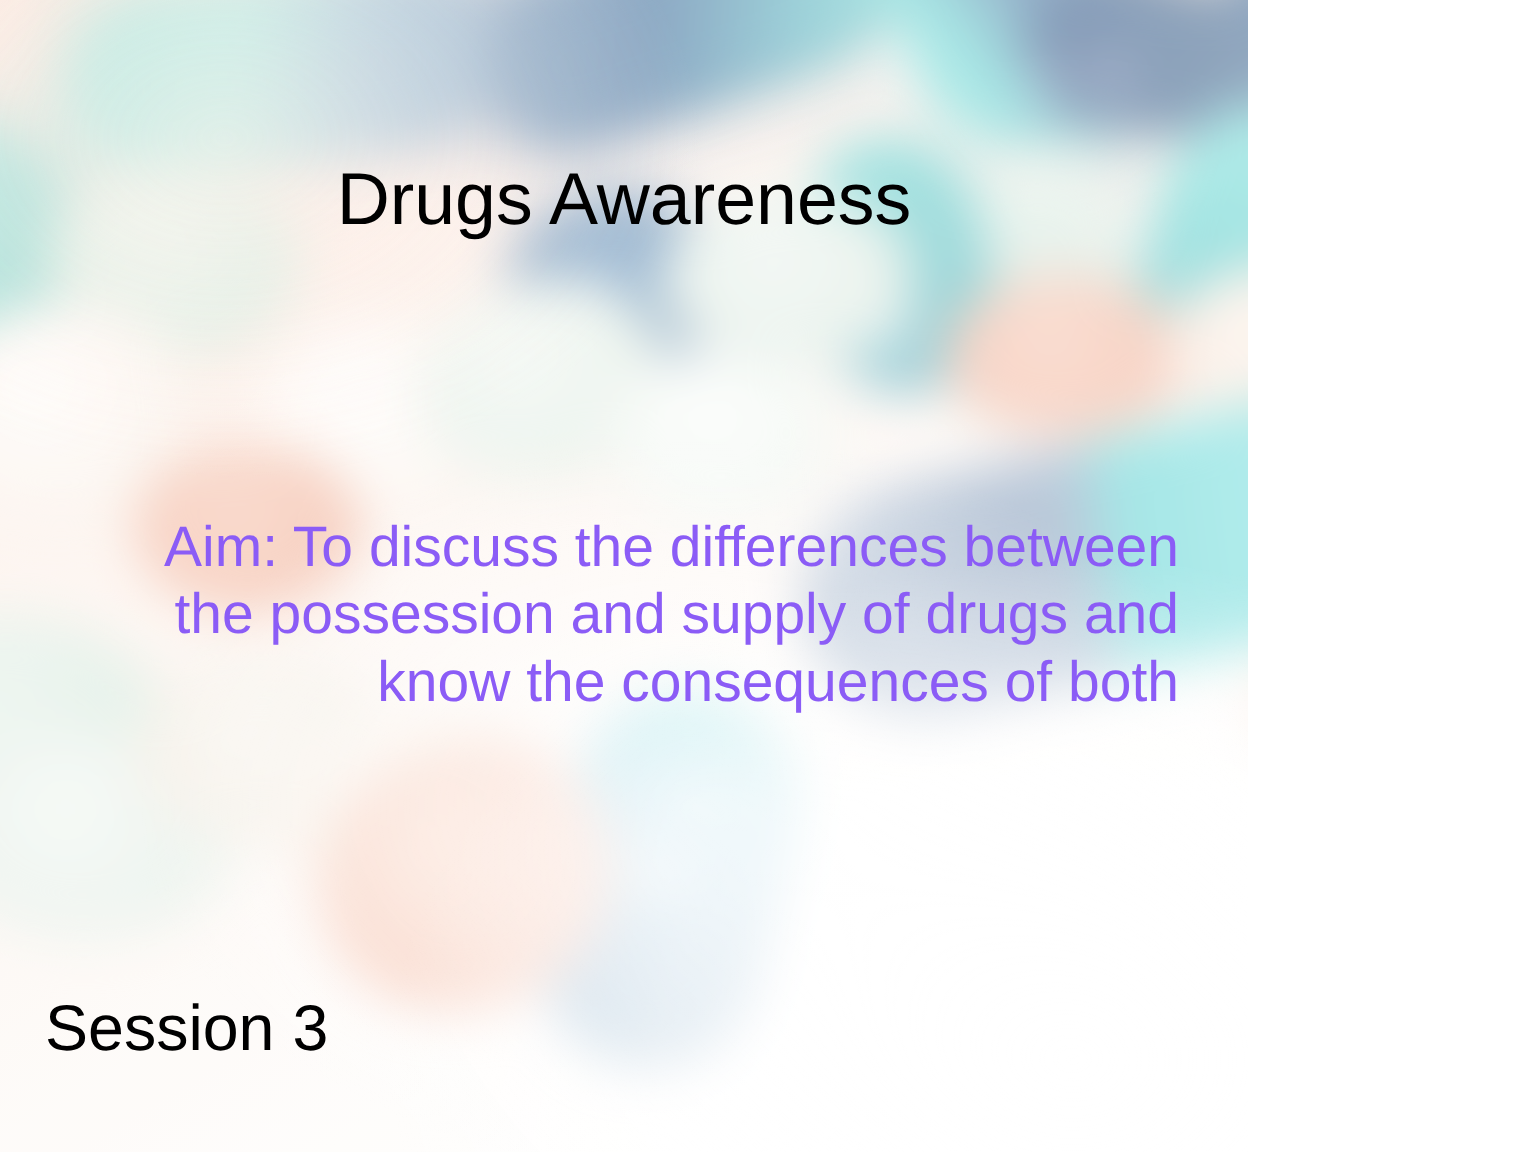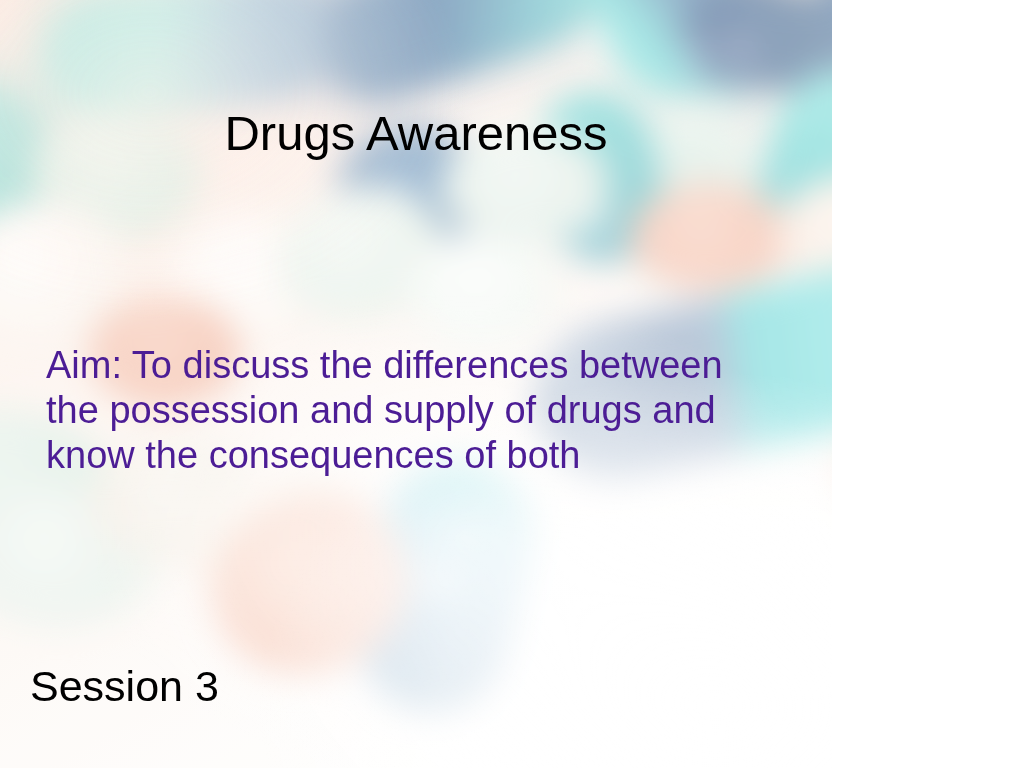--- a/index.html
+++ b/index.html
@@ -93,24 +93,24 @@
     color: #000000;
     letter-spacing: 0px;
     white-space: pre;
   }
 
   #slide-body {
     position: absolute;
     left: 46px;
     right: 46px;
     top: 343px;
-    text-align: left;
+    text-align: right;
     font-size: 38px;
     line-height: 45px;
-    color: #4c1d95;
+    color: #8b5cf6;
   }
 
   #slide-footer {
     position: absolute;
     left: 30px;
     top: 660px;
     text-align: center;
     font-size: 43px;
     line-height: 52px;
     color: #000000;

